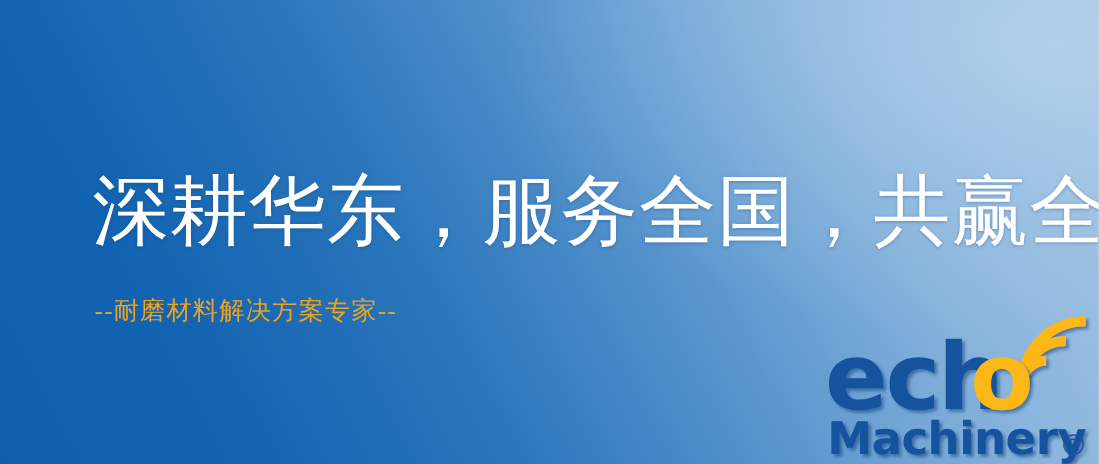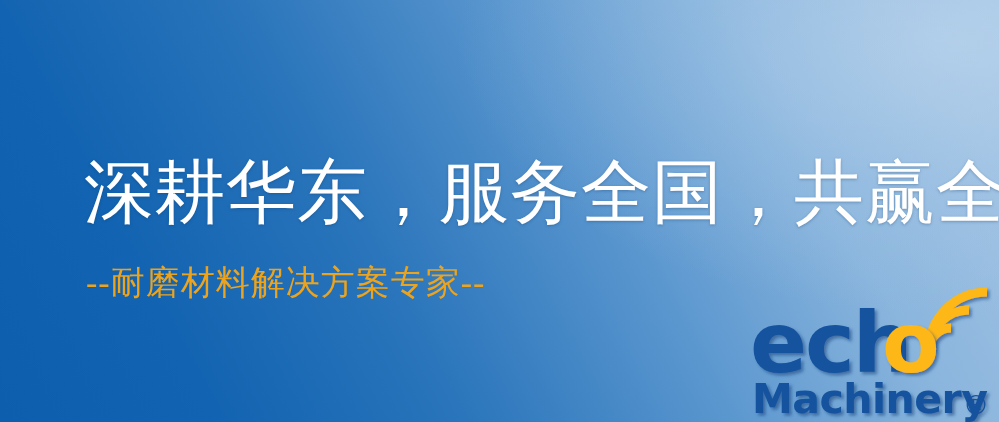--- a/index.html
+++ b/index.html
@@ -52,21 +52,21 @@
     white-space: nowrap;
     text-shadow: 0 1px 3px rgba(14,60,110,0.35);
     z-index: 3;
   }
 
   .subtitle {
     position: absolute;
     left: 86px;
     top: 268px;
     font-family: "Liberation Serif", "DejaVu Serif", serif;
-    font-size: 34px;
+    font-size: 23px;
     line-height: 30px;
     color: #eca31d;
     letter-spacing: 1px;
     white-space: nowrap;
     z-index: 3;
   }
 
   
   .logo {
     position: absolute;

